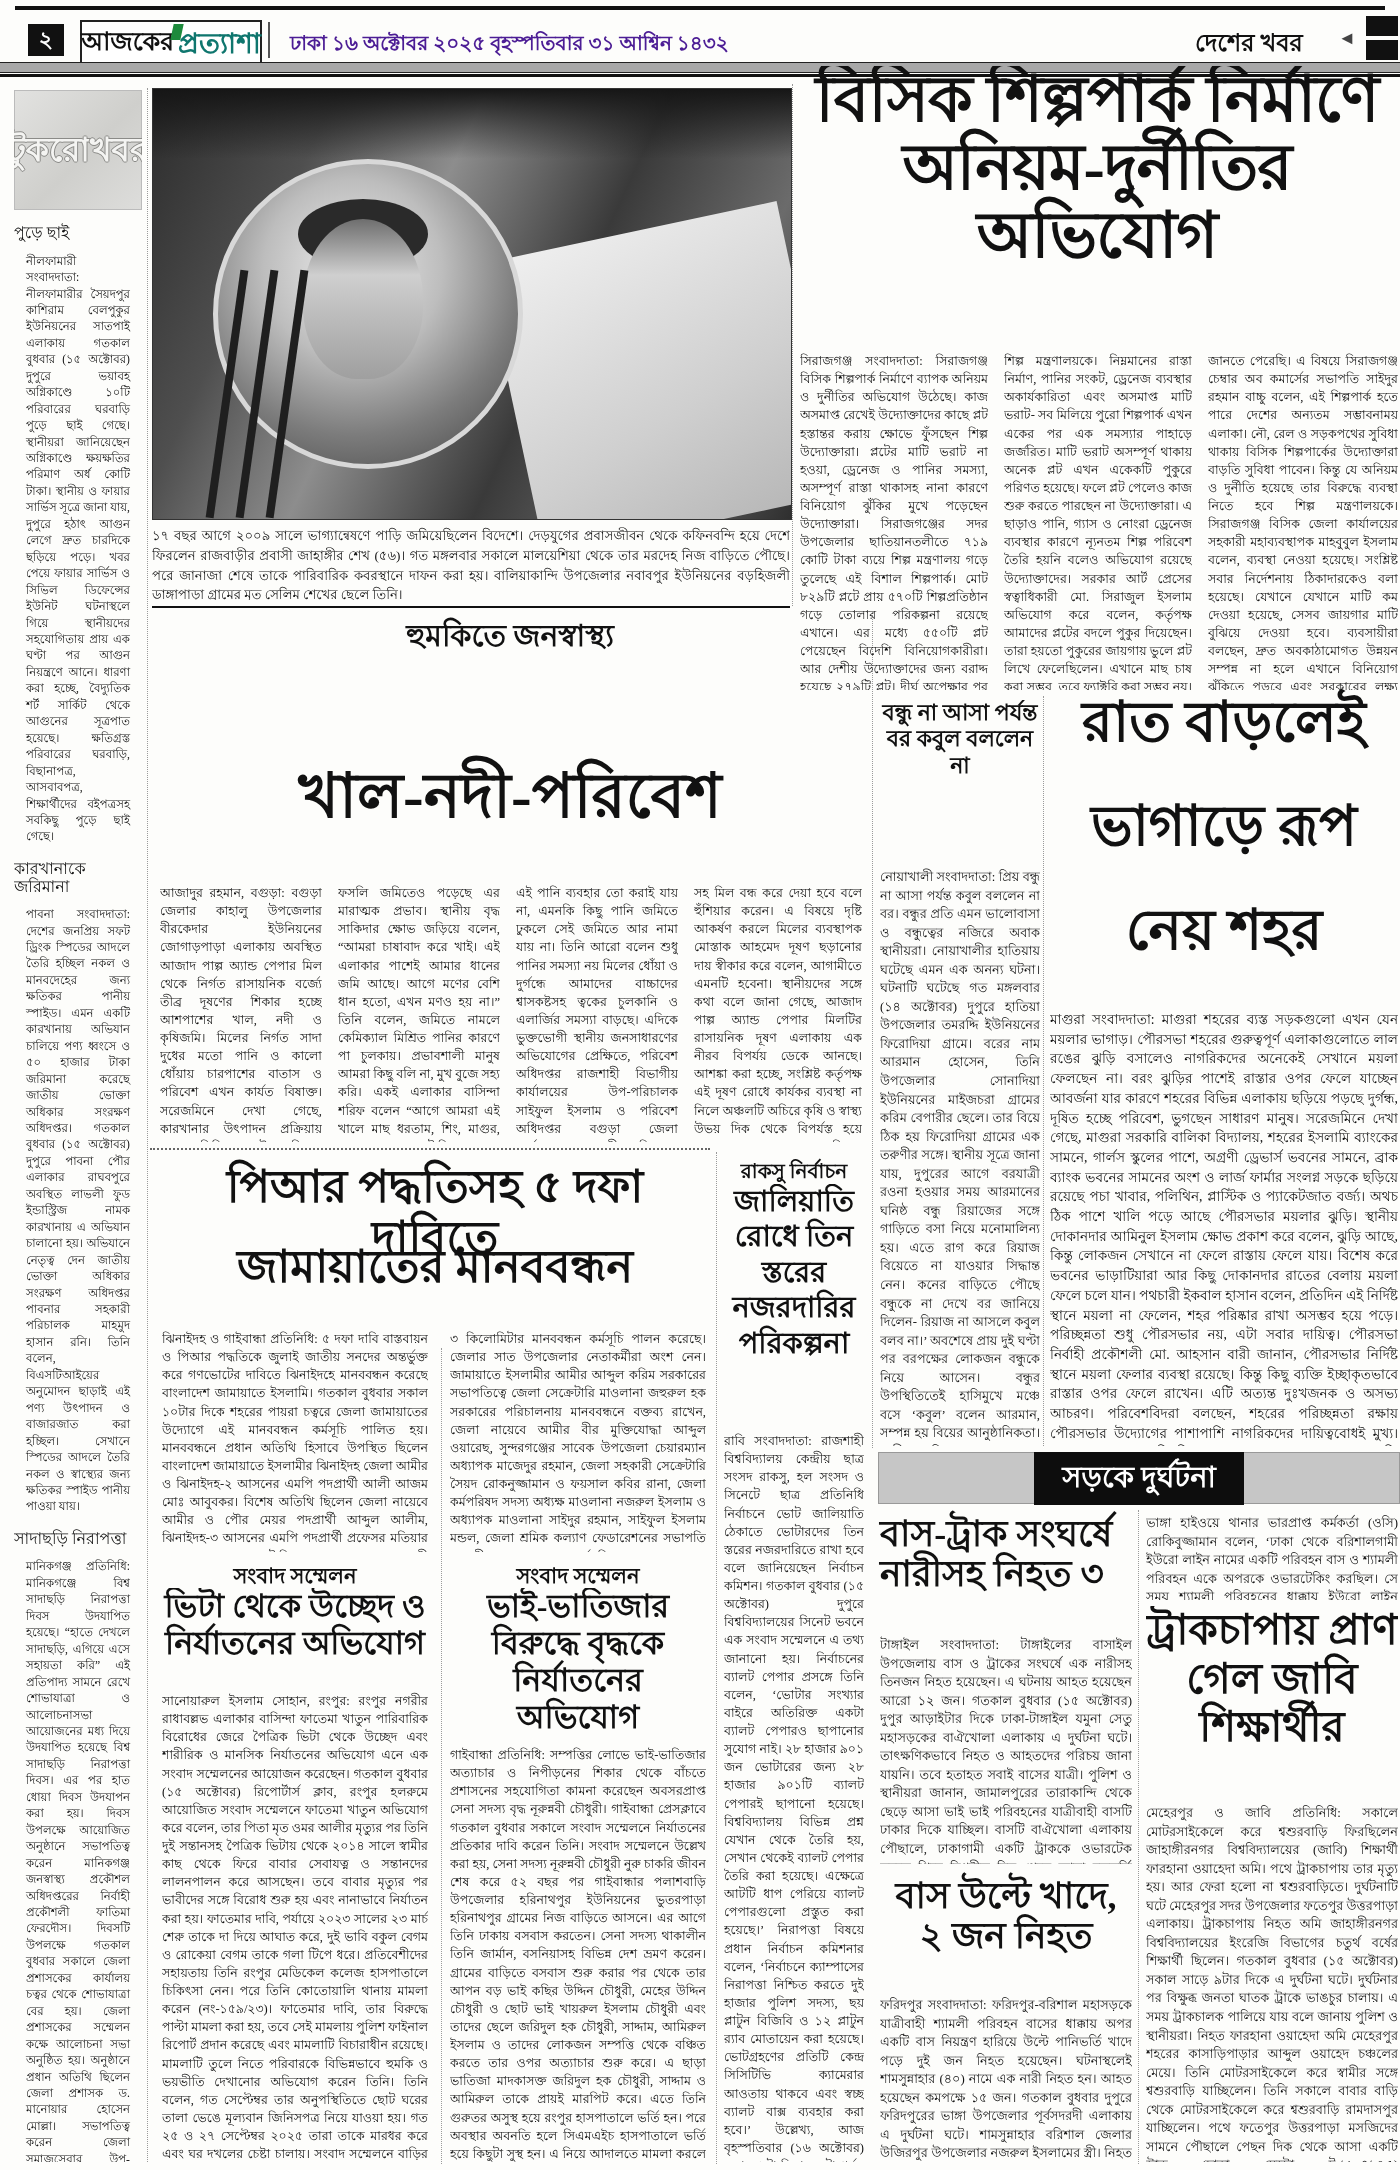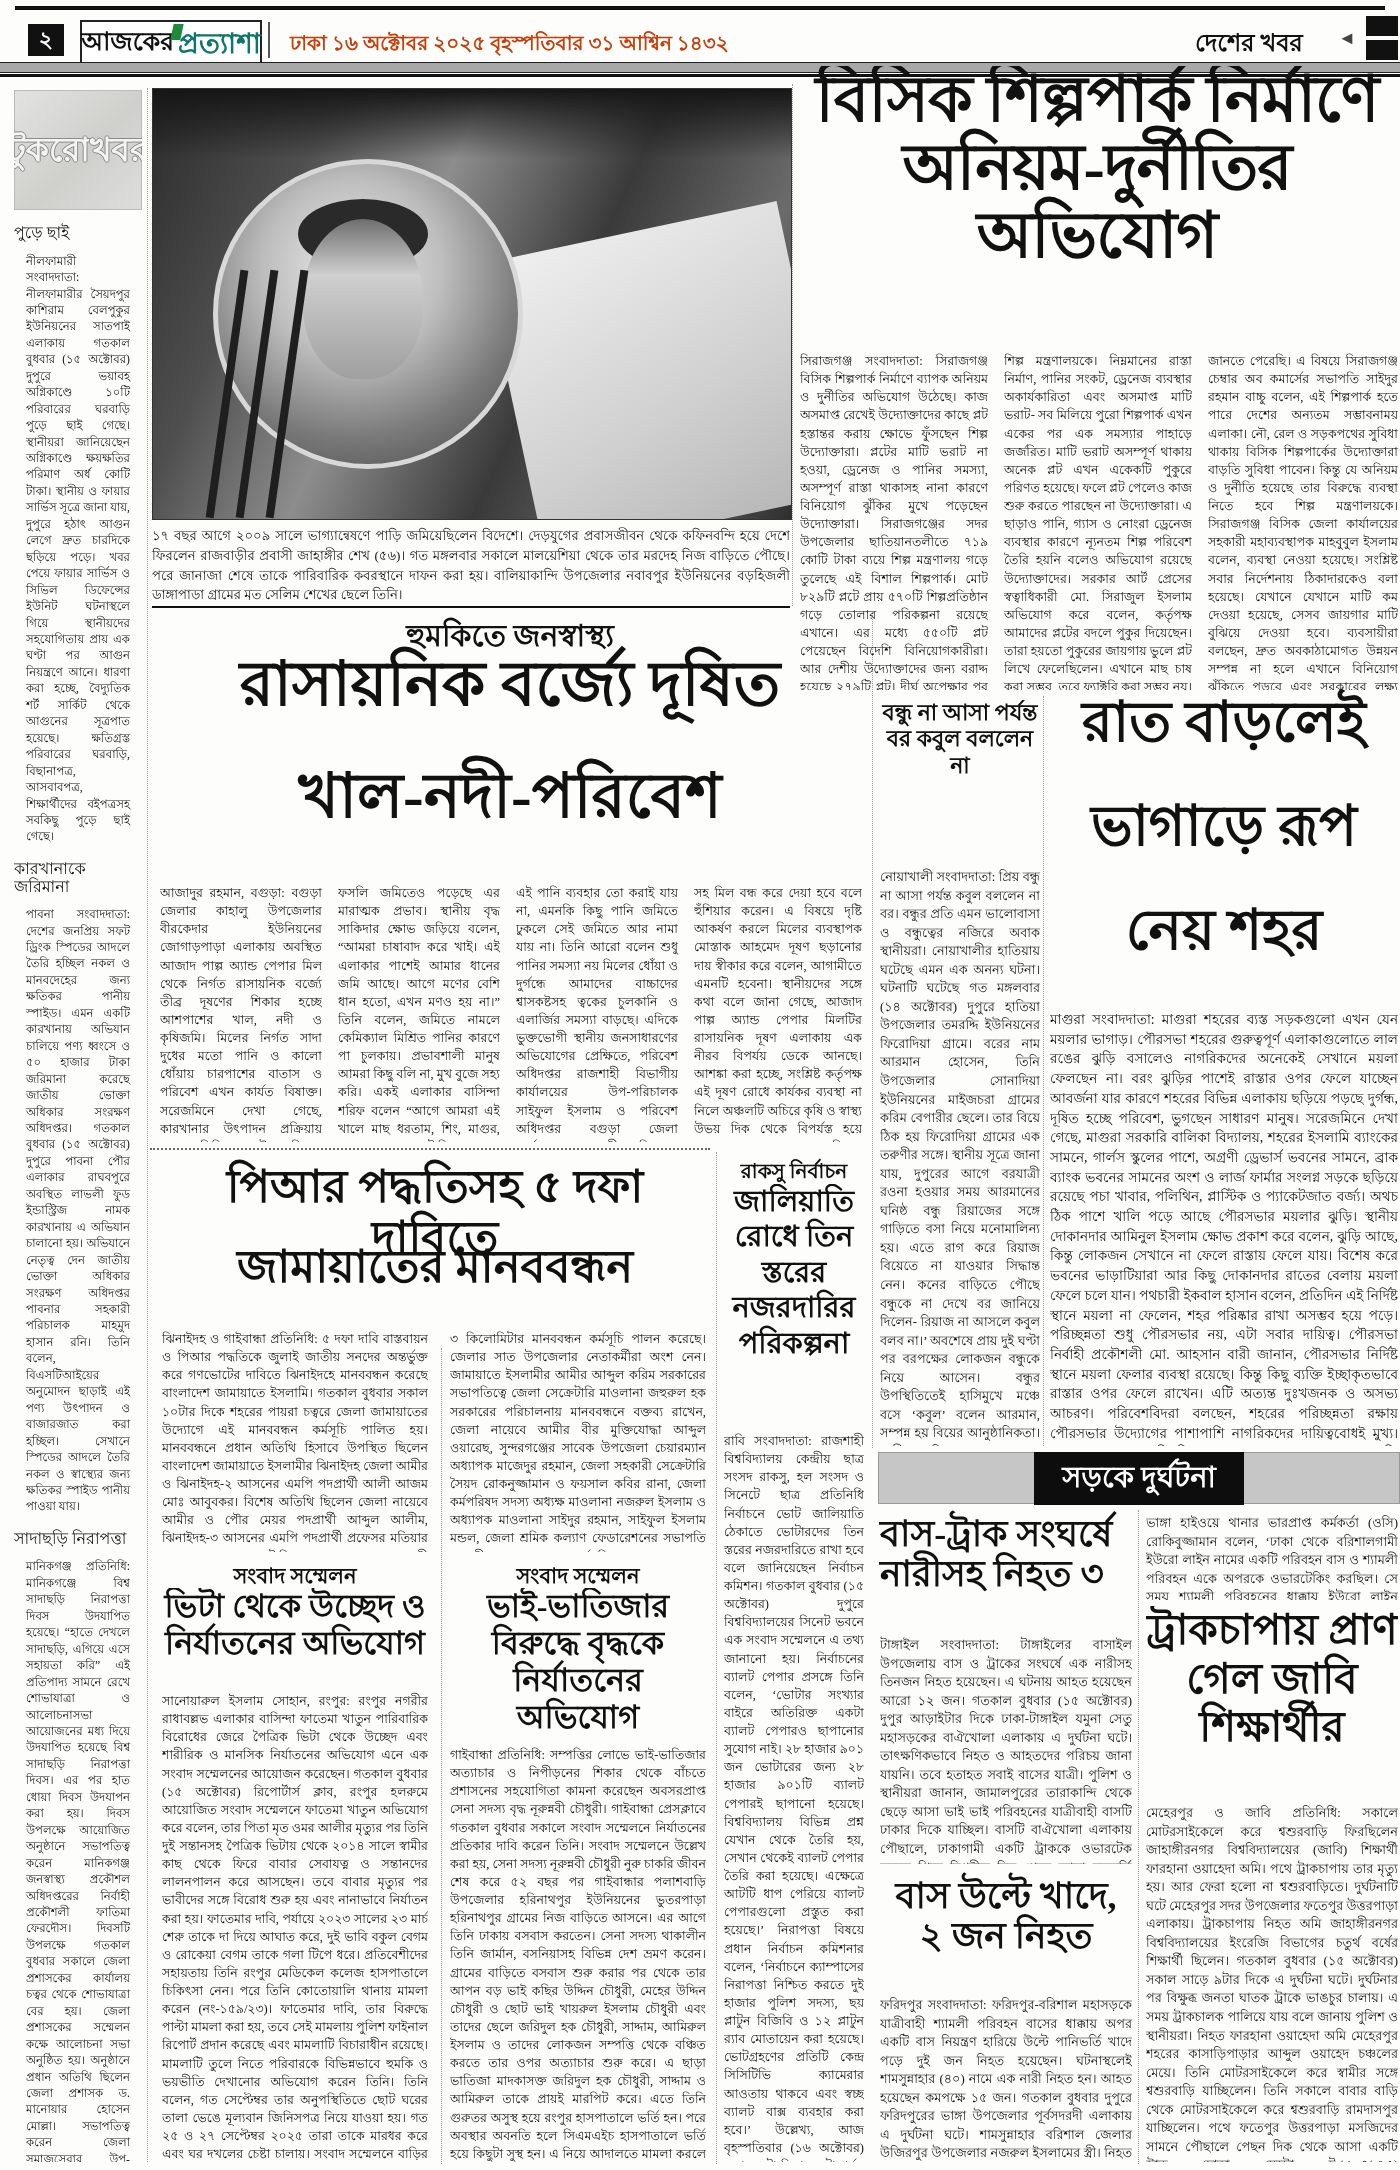--- a/index.html
+++ b/index.html
@@ -12,21 +12,21 @@
   .hdot{position:absolute;height:0;border-top:2px dotted #666;}
   .rule{position:absolute;background:#111;}
   .grayband{position:absolute;background:#a8a8a8;border-top:1px solid #222;border-bottom:1px solid #222;}
   .kicker{font-weight:bold;text-align:center;}
   
   .pagenum{background:#111;color:#fff;font-size:22px;font-weight:bold;display:flex;align-items:center;justify-content:center;}
   .masthead{border:2px solid #222;display:flex;justify-content:center;gap:4px;background:#fff;}
   .mh1{font-size:25px;font-weight:bold;color:#111;}
   .mh2{font-size:28px;font-weight:bold;color:#0f766e;position:relative;}
   .mh-green{position:absolute;left:-6px;top:2px;width:10px;height:16px;background:#1d8a3c;transform:skew(-12deg);}
-  .dateline{font-size:20px;font-weight:bold;color:#c2410c;}
+  .dateline{font-size:20px;font-weight:bold;color:#4c1d95;}
   .section-label{font-size:24px;font-weight:bold;color:#111;}
   .hdrbox{background:#111;}
   
   .rail{width:128px;overflow:hidden;}
   .rail h3{font-size:16px;line-height:1.1;margin:14px 0 4px 0;font-weight:normal;}
   .rail p{margin:12px;font-size:11.6px;line-height:1.42;}
   .scraplogo{width:126px;height:118px;background:linear-gradient(135deg,#e2e2e0,#cfcfcc 55%,#dddddb);border:1px solid #bbb;
              display:flex;flex-direction:row;align-items:center;justify-content:center;}
   .scraplogo span{font-size:33px;font-weight:bold;color:#f4f4f2;line-height:1.0;
                   text-shadow:-1px 0 #8b8b88,1px 0 #8b8b88,0 -1px #8b8b88,0 1px #8b8b88;}
@@ -115,21 +115,20 @@
   </div>
   <div class="abs caption just" style="left:152px;top:526px;width:638px;height:74px;overflow:hidden;">১৭ বছর আগে ২০০৯ সালে ভাগ্যান্বেষণে পাড়ি জমিয়েছিলেন বিদেশে। দেড়যুগের প্রবাসজীবন থেকে কফিনবন্দি হয়ে দেশে ফিরলেন রাজবাড়ীর প্রবাসী জাহাঙ্গীর শেখ (৫৬)। গত মঙ্গলবার সকালে মালয়েশিয়া থেকে তার মরদেহ নিজ বাড়িতে পৌছে। পরে জানাজা শেষে তাকে পারিবারিক কবরস্থানে দাফন করা হয়। বালিয়াকান্দি উপজেলার নবাবপুর ইউনিয়নের বড়হিজলী ডাঙ্গাপাড়া গ্রামের মৃত সেলিম শেখের ছেলে তিনি।</div>
   <div class="rule" style="left:152px;top:606px;width:638px;height:2px;"></div>
 
   <div class="abs bisik-h" style="left:796px;top:66px;width:602px;height:280px;overflow:hidden;">বিসিক শিল্পপার্ক নির্মাণে অনিয়ম-দুর্নীতির অভিযোগ</div>
   <div class="abs body-txt just" style="left:800px;top:352px;width:188px;height:338px;">সিরাজগঞ্জ সংবাদদাতা: সিরাজগঞ্জ বিসিক শিল্পপার্ক নির্মাণে ব্যাপক অনিয়ম ও দুর্নীতির অভিযোগ উঠেছে। কাজ অসমাপ্ত রেখেই উদ্যোক্তাদের কাছে প্লট হস্তান্তর করায় ক্ষোভে ফুঁসছেন শিল্প উদ্যোক্তারা। প্লটের মাটি ভরাট না হওয়া, ড্রেনেজ ও পানির সমস্যা, অসম্পূর্ণ রাস্তা থাকাসহ নানা কারণে বিনিয়োগ ঝুঁকির মুখে পড়েছেন উদ্যোক্তারা। সিরাজগঞ্জের সদর উপজেলার ছাতিয়ানতলীতে ৭১৯ কোটি টাকা ব্যয়ে শিল্প মন্ত্রণালয় গড়ে তুলেছে এই বিশাল শিল্পপার্ক। মোট ৮২৯টি প্লটে প্রায় ৫৭০টি শিল্পপ্রতিষ্ঠান গড়ে তোলার পরিকল্পনা রয়েছে এখানে। এর মধ্যে ৫৫০টি প্লট পেয়েছেন বিদেশি বিনিয়োগকারীরা। আর দেশীয় উদ্যোক্তাদের জন্য বরাদ্দ হয়েছে ২৭৯টি প্লট। দীর্ঘ অপেক্ষার পর উদ্যোক্তারা তাদের কাঙ্ক্ষিত প্লট হাতে পেয়েছেন। কিন্তু বাস্তবে সেই প্লটগুলো এখনো আপনা নির্মাণের উপযোগী হয়নি। প্রতিষ্ঠান ওয়েস্টার্ন প্রাইভেট লিমিটেড কাজ শেষ না করেই বিসিক শিল্পপার্ক হস্তান্তর করেছে</div>
   <div class="abs body-txt just" style="left:1004px;top:352px;width:188px;height:338px;">শিল্প মন্ত্রণালয়কে। নিম্নমানের রাস্তা নির্মাণ, পানির সংকট, ড্রেনেজ ব্যবস্থার অকার্যকারিতা এবং অসমাপ্ত মাটি ভরাট- সব মিলিয়ে পুরো শিল্পপার্ক এখন একের পর এক সমস্যার পাহাড়ে জর্জরিত। মাটি ভরাট অসম্পূর্ণ থাকায় অনেক প্লট এখন একেকটি পুকুরে পরিণত হয়েছে। ফলে প্লট পেলেও কাজ শুরু করতে পারছেন না উদ্যোক্তারা। এ ছাড়াও পানি, গ্যাস ও নোংরা ড্রেনেজ ব্যবস্থার কারণে ন্যূনতম শিল্প পরিবেশ তৈরি হয়নি বলেও অভিযোগ রয়েছে উদ্যোক্তাদের। সরকার আর্ট প্রেসের স্বত্বাধিকারী মো. সিরাজুল ইসলাম অভিযোগ করে বলেন, কর্তৃপক্ষ আমাদের প্লটের বদলে পুকুর দিয়েছেন। তারা হয়তো পুকুরের জায়গায় ভুলে প্লট লিখে ফেলেছিলেন। এখানে মাছ চাষ করা সম্ভব, তবে ফ্যাক্টরি করা সম্ভব নয়। গোল্ডেন প্রিমিয়াম ওয়েল মিলসের স্বত্বাধিকারী মো. শরিফুল ইসলাম বলেন, যে প্লট আমাদের দেওয়া হয়েছে তাতে ক্ষতিগ্রস্ত হচ্ছেন উদ্যোক্তারা সবচেয়ে বেশি। এখানেই প্রায় ৫ লাখ সেফটি বালু কম রয়েছে বলে কর্তৃপক্ষের থেকে</div>
   <div class="abs body-txt just" style="left:1208px;top:352px;width:190px;height:338px;">জানতে পেরেছি। এ বিষয়ে সিরাজগঞ্জ চেম্বার অব কমার্সের সভাপতি সাইদুর রহমান বাচ্চু বলেন, এই শিল্পপার্ক হতে পারে দেশের অন্যতম সম্ভাবনাময় এলাকা। নৌ, রেল ও সড়কপথের সুবিধা থাকায় বিসিক শিল্পপার্কের উদ্যোক্তারা বাড়তি সুবিধা পাবেন। কিন্তু যে অনিয়ম ও দুর্নীতি হয়েছে তার বিরুদ্ধে ব্যবস্থা নিতে হবে শিল্প মন্ত্রণালয়কে। সিরাজগঞ্জ বিসিক জেলা কার্যালয়ের সহকারী মহাব্যবস্থাপক মাহবুবুল ইসলাম বলেন, ব্যবস্থা নেওয়া হয়েছে। সংশ্লিষ্ট সবার নির্দেশনায় ঠিকাদারকেও বলা হয়েছে। যেখানে যেখানে মাটি কম দেওয়া হয়েছে, সেসব জায়গার মাটি বুঝিয়ে দেওয়া হবে। ব্যবসায়ীরা বলছেন, দ্রুত অবকাঠামোগত উন্নয়ন সম্পন্ন না হলে এখানে বিনিয়োগ ঝুঁকিতে পড়বে এবং সরকারের লক্ষ্য পূরণ ব্যাহত হবে। প্রকল্প সংশ্লিষ্ট সূত্রে জানা যায়, বিসিক শিল্পপার্কটির প্লট বরাদ্দ হলেও এসব অনিয়মের কারণে আজও কাজ শুরু করতে পারেনি উদ্যোক্তারা।</div>
 
   <div class="abs kicker" style="left:152px;top:612px;width:716px;font-size:30px;">হুমকিতে জনস্বাস্থ্য</div>
-  <div class="abs chem-h" style="left:152px;top:652px;width:716px;">রাসায়নিক বর্জ্যে দূষিত</div>
   <div class="abs chem-h" style="left:152px;top:764px;width:716px;">খাল-নদী-পরিবেশ</div>
   <div class="abs body-txt just" style="left:160px;top:884px;width:162px;height:258px;">আজাদুর রহমান, বগুড়া: বগুড়া জেলার কাহালু উপজেলার বীরকেদার ইউনিয়নের জোগাড়পাড়া এলাকায় অবস্থিত আজাদ পাল্প অ্যান্ড পেপার মিল থেকে নির্গত রাসায়নিক বর্জ্যে তীব্র দূষণের শিকার হচ্ছে আশপাশের খাল, নদী ও কৃষিজমি। মিলের নির্গত সাদা দুধের মতো পানি ও কালো ধোঁয়ায় চারপাশের বাতাস ও পরিবেশ এখন কার্যত বিষাক্ত। সরেজমিনে দেখা গেছে, কারখানার উৎপাদন প্রক্রিয়ায় ব্যবহৃত ব্লিচিং এজেন্ট, সোডিয়াম ক্লোরেট, সোডিয়াম হাইপোক্লোরাইট, কস্টিক সোডা, অ্যালাম ও ক্যালসিয়াম অক্সাইড মিশ্রিত বর্জ্য পরিশোধন না করেই সরাসরি ফেলা হচ্ছে বগুড়া-নওগাঁ মহাসড়কের পাশের খালে। ওই খালটি হয়ে দূষণ ছড়িয়ে পড়ছে নাগর নদী পর্যন্ত। আর এই রাসায়নিক পদার্থের কারণে খালের পানিতে তীব্র দুর্গন্ধ ছড়াচ্ছে এবং পানি দুধের মতো সাদা ও আঠালো হয়ে পড়েছে। এতে মাছ, ব্যাঙ, শামুকসহ জলজ প্রাণীর অস্তিত্ব পড়েছে হুমকির মুখে। আশপাশের</div>
   <div class="abs body-txt just" style="left:338px;top:884px;width:162px;height:258px;">ফসলি জমিতেও পড়েছে এর মারাত্মক প্রভাব। স্থানীয় বৃদ্ধ সাকিদার ক্ষোভ জড়িয়ে বলেন, “আমরা চাষাবাদ করে খাই। এই এলাকার পাশেই আমার ধানের জমি আছে। আগে মণের বেশি ধান হতো, এখন মণও হয় না।” তিনি বলেন, জমিতে নামলে কেমিক্যাল মিশ্রিত পানির কারণে পা চুলকায়। প্রভাবশালী মানুষ আমরা কিছু বলি না, মুখ বুজে সহ্য করি। একই এলাকার বাসিন্দা শরিফ বলেন “আগে আমরা এই খালে মাছ ধরতাম, শিং, মাগুর, শোল, ছাতান (টাকি) মাছসহ অনেক প্রকার দেশি ছোট মাছ পাওয়া যেতো, কিন্তু এই মিলের পচা পানির জন্য এখন মাছ-তো দুরের কথা ব্যাঙ, কাঁকড়া, পোকামাকড় সব মরে সাফ হয়ে গেছে। নাম প্রকাশে অনিচ্ছুক এক কৃষক বলেন, এই পচা পানি বন্ধ না করা গেলে আস্তে আস্তে আমাদের জমি নষ্ট হয়ে যাবে, আগে এই খালের পানি আমরা কৃষি জমিতে সেচের জন্য ব্যবহার করতাম, এখন সেচের জন্য</div>
   <div class="abs body-txt just" style="left:516px;top:884px;width:162px;height:258px;">এই পানি ব্যবহার তো করাই যায় না, এমনকি কিছু পানি জমিতে ঢুকলে সেই জমিতে আর নামা যায় না। তিনি আরো বলেন শুধু পানির সমস্যা নয় মিলের ধোঁয়া ও দুর্গন্ধে আমাদের বাচ্চাদের শ্বাসকষ্টসহ ত্বকের চুলকানি ও এলার্জির সমস্যা বাড়ছে। এদিকে ভুক্তভোগী স্থানীয় জনসাধারণের অভিযোগের প্রেক্ষিতে, পরিবেশ অধিদপ্তর রাজশাহী বিভাগীয় কার্যালয়ের উপ-পরিচালক সাইফুল ইসলাম ও পরিবেশ অধিদপ্তর বগুড়া জেলা কার্যালয়ের সহকারী পরিচালক মাহাথির মোহাম্মদ ওই কাগজ মিল পরিদর্শন করেন। এসময় তারা বর্জ্য মিশ্রিত খালের পানি পরিদর্শন ও ভুক্তভোগীদের সঙ্গে কথা বলেন। এসময় পরিবেশ অধিদপ্তর থেকে মিল কর্তৃপক্ষকে দূষিত পানি খোলা জায়গায় ও খালে ফেলতে কঠোরভাবে নিষেধাজ্ঞা দেন এবং দ্রুততম সময়ে বর্জ্য জল শোধনাগার বা ইটিপি স্থাপন করে জেলা কার্যালয়ে প্রতিবেদন দাখিল করার নির্দেশনা দেন। অন্যথায় কঠোর ব্যবস্থা গ্রহণ</div>
   <div class="abs body-txt just" style="left:694px;top:884px;width:168px;height:258px;">সহ মিল বন্ধ করে দেয়া হবে বলে হুঁশিয়ার করেন। এ বিষয়ে দৃষ্টি আকর্ষণ করলে মিলের ব্যবস্থাপক মোস্তাক আহমেদ দূষণ ছড়ানোর দায় স্বীকার করে বলেন, আগামীতে এমনটি হবেনা। স্থানীয়দের সঙ্গে কথা বলে জানা গেছে, আজাদ পাল্প অ্যান্ড পেপার মিলটির রাসায়নিক দূষণ এলাকায় এক নীরব বিপর্যয় ডেকে আনছে। আশঙ্কা করা হচ্ছে, সংশ্লিষ্ট কর্তৃপক্ষ এই দূষণ রোধে কার্যকর ব্যবস্থা না নিলে অঞ্চলটি অচিরে কৃষি ও স্বাস্থ্য উভয় দিক থেকে বিপর্যস্ত হয়ে পড়বে। বাংলাদেশ পরিবেশ আন্দোলন (বাপা) বগুড়া, জেলা শাখার সিনিয়র যুগ্ম সাধারণ সম্পাদক, সৈয়দ ফজলে রাব্বী ডলার এই প্রতিবেদককে বলেন, আমরা সংশ্লিষ্ট কর্তৃপক্ষের দৃষ্টি আকর্ষণ করে বলেছি, পরিবেশ দূষণ হয় এমন কোন কর্মকান্ড বগুড়ায় চলতে দেওয়া হবে না। সংশ্লিষ্টরা এ বিষয়ে ব্যবস্থা না নিলে, বাংলাদেশ পরিবেশ আন্দোলন (বাপা) বগুড়া জেলা শাখা বৃহত্তর সামাজিক আন্দোলন গড়ে তুলবে।</div>
 
   <div class="abs friend-h" style="left:880px;top:700px;width:160px;height:162px;overflow:hidden;">বন্ধু না আসা পর্যন্ত বর কবুল বললেন না</div>
   <div class="abs body-txt just" style="left:880px;top:868px;width:160px;height:578px;font-size:12.8px;">নোয়াখালী সংবাদদাতা: প্রিয় বন্ধু না আসা পর্যন্ত কবুল বললেন না বর। বন্ধুর প্রতি এমন ভালোবাসা ও বন্ধুত্বের নজিরে অবাক স্থানীয়রা। নোয়াখালীর হাতিয়ায় ঘটেছে এমন এক অনন্য ঘটনা। ঘটনাটি ঘটেছে গত মঙ্গলবার (১৪ অক্টোবর) দুপুরে হাতিয়া উপজেলার তমরদ্দি ইউনিয়নের ফিরোদিয়া গ্রামে। বরের নাম আরমান হোসেন, তিনি উপজেলার সোনাদিয়া ইউনিয়নের মাইজচরা গ্রামের করিম বেপারীর ছেলে। তার বিয়ে ঠিক হয় ফিরোদিয়া গ্রামের এক তরুণীর সঙ্গে। স্থানীয় সূত্রে জানা যায়, দুপুরের আগে বরযাত্রী রওনা হওয়ার সময় আরমানের ঘনিষ্ঠ বন্ধু রিয়াজের সঙ্গে গাড়িতে বসা নিয়ে মনোমালিন্য হয়। এতে রাগ করে রিয়াজ বিয়েতে না যাওয়ার সিদ্ধান্ত নেন। কনের বাড়িতে পৌছে বন্ধুকে না দেখে বর জানিয়ে দিলেন- রিয়াজ না আসলে কবুল বলব না।’ অবশেষে প্রায় দুই ঘণ্টা পর বরপক্ষের লোকজন বন্ধুকে নিয়ে আসেন। বন্ধুর উপস্থিতিতেই হাসিমুখে মঞ্চে বসে ‘কবুল’ বলেন আরমান, সম্পন্ন হয় বিয়ের আনুষ্ঠানিকতা। স্থানীয় বাসিন্দা আব্দুল মান্নান রানা বলেন, “এমন আজব কিন্তু হৃদয়ছোঁয়া বন্ধুত্বের ঘটনা জীবনে প্রথম দেখলাম। বন্ধুর জন্য বর কবুল বলা স্থগিত রেখেছে এ সত্যিই বিরল।” কনের মামা সেলিম হোসেন জানান, “দুপুর থেকে সবাই অপেক্ষা করছে, কাজি সাহেব বসে আছেন, কিন্তু বর কবুল বলছে না। পরে শুনলাম বন্ধুর জন্য বসে আছে। বন্ধুকে আনার পরেই বিয়ে সম্পন্ন হয়।” এ বিষয়ে বর আরমান হোসেন বলেন, “রিয়াজ আমার ছোটবেলার বন্ধু। আমার জীবনের সবচেয়ে আনন্দের দিনে সে থাকবে না-এটা মেনে নিতে পারিনি। তাই ও আসার পরই বিয়ে করেছি।” স্থানীয় প্রবীণরা বলছেন, এমন বন্ধুত্ব আজকাল খুবই বিরল যেখানে বন্ধুর অনুপস্থিতিতে বিয়ের আসরই থেমে যায়।</div>
 
   <div class="abs city-h" style="left:1050px;top:692px;width:348px;">রাত বাড়লেই</div>

